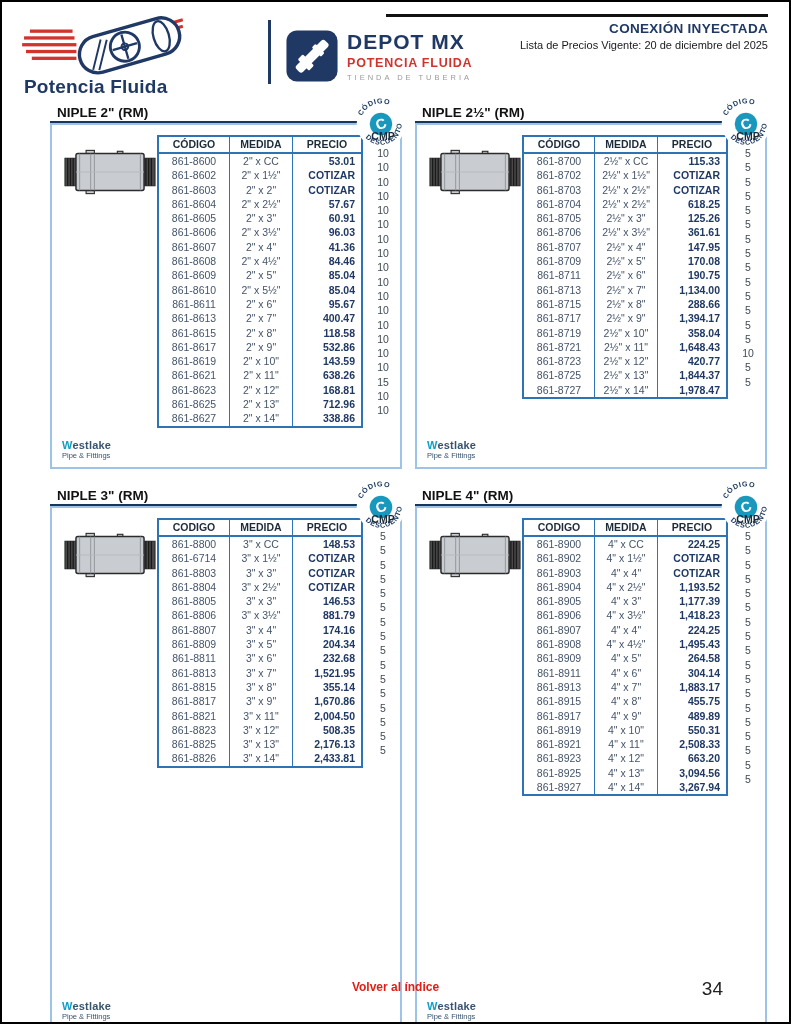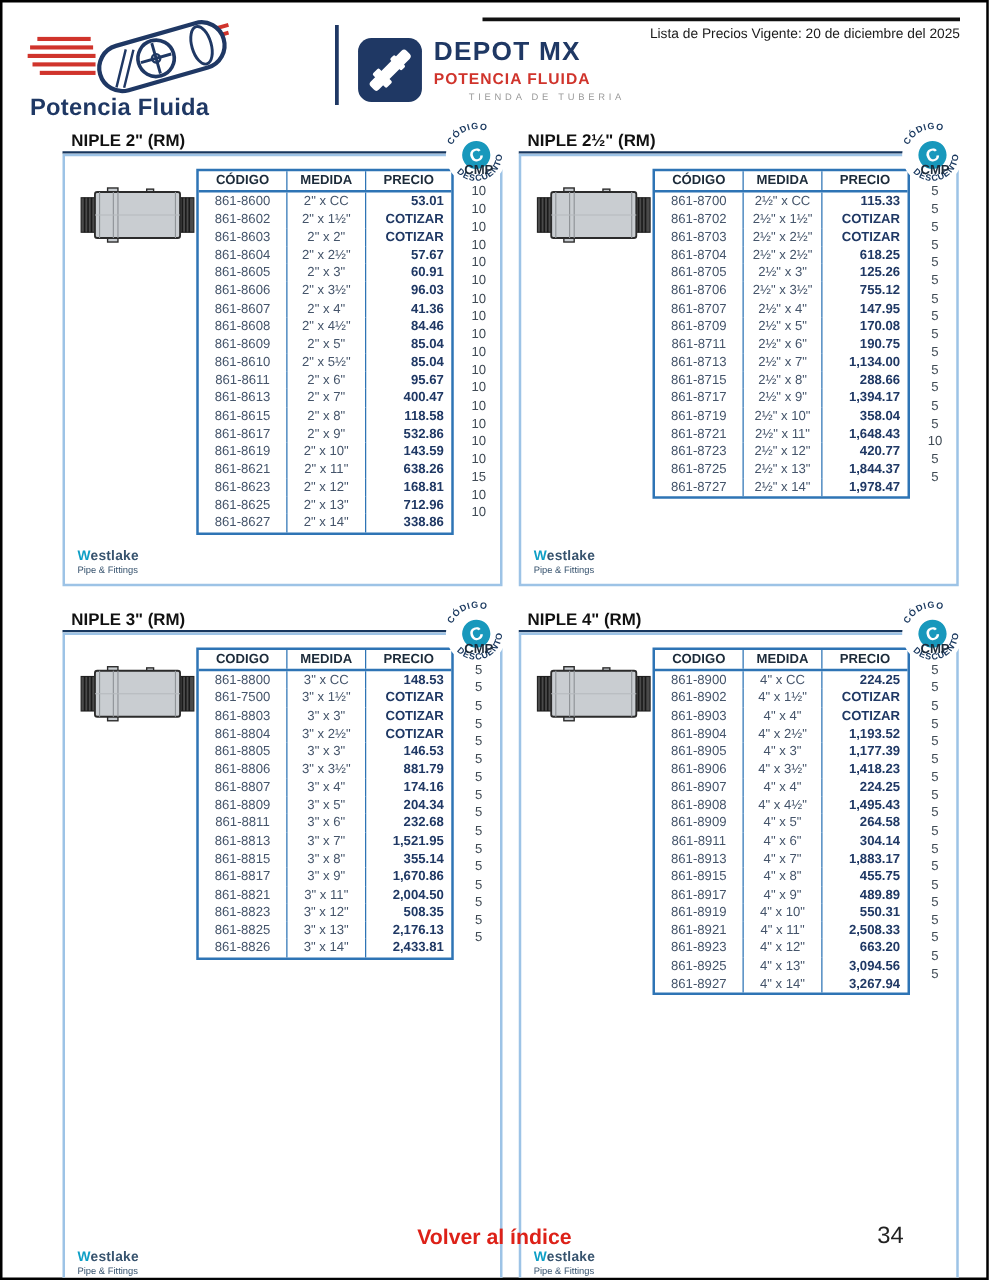--- a/index.html
+++ b/index.html
@@ -10,21 +10,21 @@
 
   
   .pf-logo { position:absolute; left:16px; top:12px; width:208px; height:64px; }
   .pf-name { position:absolute; left:22px; top:74px; font-size:19px; font-weight:bold;
              color:#1F3864; letter-spacing:0.2px; }
   .brand-divider { position:absolute; left:266px; top:18px; width:2.5px; height:64px; background:#1F3864; }
   .depot-icon { position:absolute; left:283px; top:27px; width:54px; height:54px; }
   .depot-text { position:absolute; left:345px; top:28px; }
   .depot-name { font-size:21px; font-weight:bold; color:#1F3864; text-transform:uppercase; letter-spacing:1px; }
   .depot-sub  { font-size:12.5px; font-weight:bold; color:#D0342C; letter-spacing:0.8px; margin-top:2px; }
-  .depot-tag  { font-size:7.5px; color:#9A9A9A; letter-spacing:3px; margin-top:3px;margin-left:28px; }
+  .depot-tag  { font-size:7.5px; color:#9A9A9A; letter-spacing:3px; margin-top:3px; }
   .title-block { position:absolute; right:21px; top:10px; text-align:right; }
   .page-title { font-size:35px; font-weight:bold; color:#1F3864; letter-spacing:0px; line-height:1.1; }
   .title-rule-top { height:2.5px; background:#111; width:382px; margin:2px 0 4px auto; }
   .page-subtitle { font-size:13.5px; font-weight:bold; color:#1F3864; letter-spacing:0.3px; }
   .page-dateline { font-size:11px; color:#1a1a1a; margin-top:3px; }
 
   
   .panel { position:absolute; width:352px; }
   .p1 { left:48px;  top:103px; }
   .p2 { left:413px; top:103px; }
@@ -60,21 +60,21 @@
   .arc-text { font-size:8px; font-weight:bold; fill:#17365D; letter-spacing:0.7px; }
   .badge-c { font-size:16px; font-weight:bold; fill:#fff; }
 
   .westlake { position:absolute; left:10px; bottom:7px; }
   .wl-name { font-size:11px; font-weight:bold; color:#37536E; letter-spacing:0.2px; }
   .wl-w { color:#0E9FC6; }
   .wl-sub { font-size:7.5px; color:#37536E; margin-top:0px; }
 
   
   .footer-link { position:absolute; left:0; right:0; top:978px; text-align:center;
-                 color:#DD2118; font-weight:bold; font-size:17px; }
+                 color:#DD2118; font-weight:bold; font-size:12px; }
   .page-num { position:absolute; right:66px; top:976px; font-size:19px; color:#222; }
 </style>
 </head>
 <body>
 
 <div class="page">
 
   <svg class="pf-logo" viewBox="0 0 210 66">
     <g fill="#D0342C">
       <rect x="10" y="16" width="44" height="3.4"></rect>
@@ -107,20 +107,21 @@
     </g>
   </svg>
   <div class="depot-text">
     <div class="depot-name">Depot Mx</div>
     <div class="depot-sub">POTENCIA FLUIDA</div>
     <div class="depot-tag">TIENDA DE TUBERIA</div>
   </div>
 
   <div class="title-block">
     <div class="title-rule-top"></div>
+    <div class="page-subtitle">CONEXIÓN INYECTADA</div>
     <div class="page-dateline">Lista de Precios Vigente:  20 de diciembre del 2025</div>
   </div>
 
   <section class="panel p1">
     <div class="panel-title">NIPLE 2" (RM)</div>
     <div class="title-rule"></div>
     <div class="panel-box">
       <svg class="niple" viewBox="0 0 100 62">
         <rect x="1" y="16" width="13" height="30" fill="#4a4a4a" stroke="#222"></rect>
         <path d="M4,16 V46 M7,16 V46 M10,16 V46" stroke="#1a1a1a" stroke-width="1.4"></path>
@@ -323,21 +324,21 @@
               <span class="cell col2">618.25</span>
             </div>
             <div class="trow">
               <span class="cell col0">861-8705</span>
               <span class="cell col1">2½" x 3"</span>
               <span class="cell col2">125.26</span>
             </div>
             <div class="trow">
               <span class="cell col0">861-8706</span>
               <span class="cell col1">2½" x 3½"</span>
-              <span class="cell col2">755.12</span>
+              <span class="cell col2">361.61</span>
             </div>
             <div class="trow">
               <span class="cell col0">861-8707</span>
               <span class="cell col1">2½" x 4"</span>
               <span class="cell col2">147.95</span>
             </div>
             <div class="trow">
               <span class="cell col0">861-8709</span>
               <span class="cell col1">2½" x 5"</span>
               <span class="cell col2">170.08</span>
@@ -451,21 +452,21 @@
           <span class="hcell c1">MEDIDA</span>
           <span class="hcell c2">PRECIO</span>
         </div>
         <div class="tbody">
             <div class="trow">
               <span class="cell col0">861-8800</span>
               <span class="cell col1">3" x CC</span>
               <span class="cell col2">148.53</span>
             </div>
             <div class="trow">
-              <span class="cell col0">861-7500</span>
+              <span class="cell col0">861-6714</span>
               <span class="cell col1">3" x 1½"</span>
               <span class="cell col2">COTIZAR</span>
             </div>
             <div class="trow">
               <span class="cell col0">861-8803</span>
               <span class="cell col1">3" x 3"</span>
               <span class="cell col2">COTIZAR</span>
             </div>
             <div class="trow">
               <span class="cell col0">861-8804</span>

